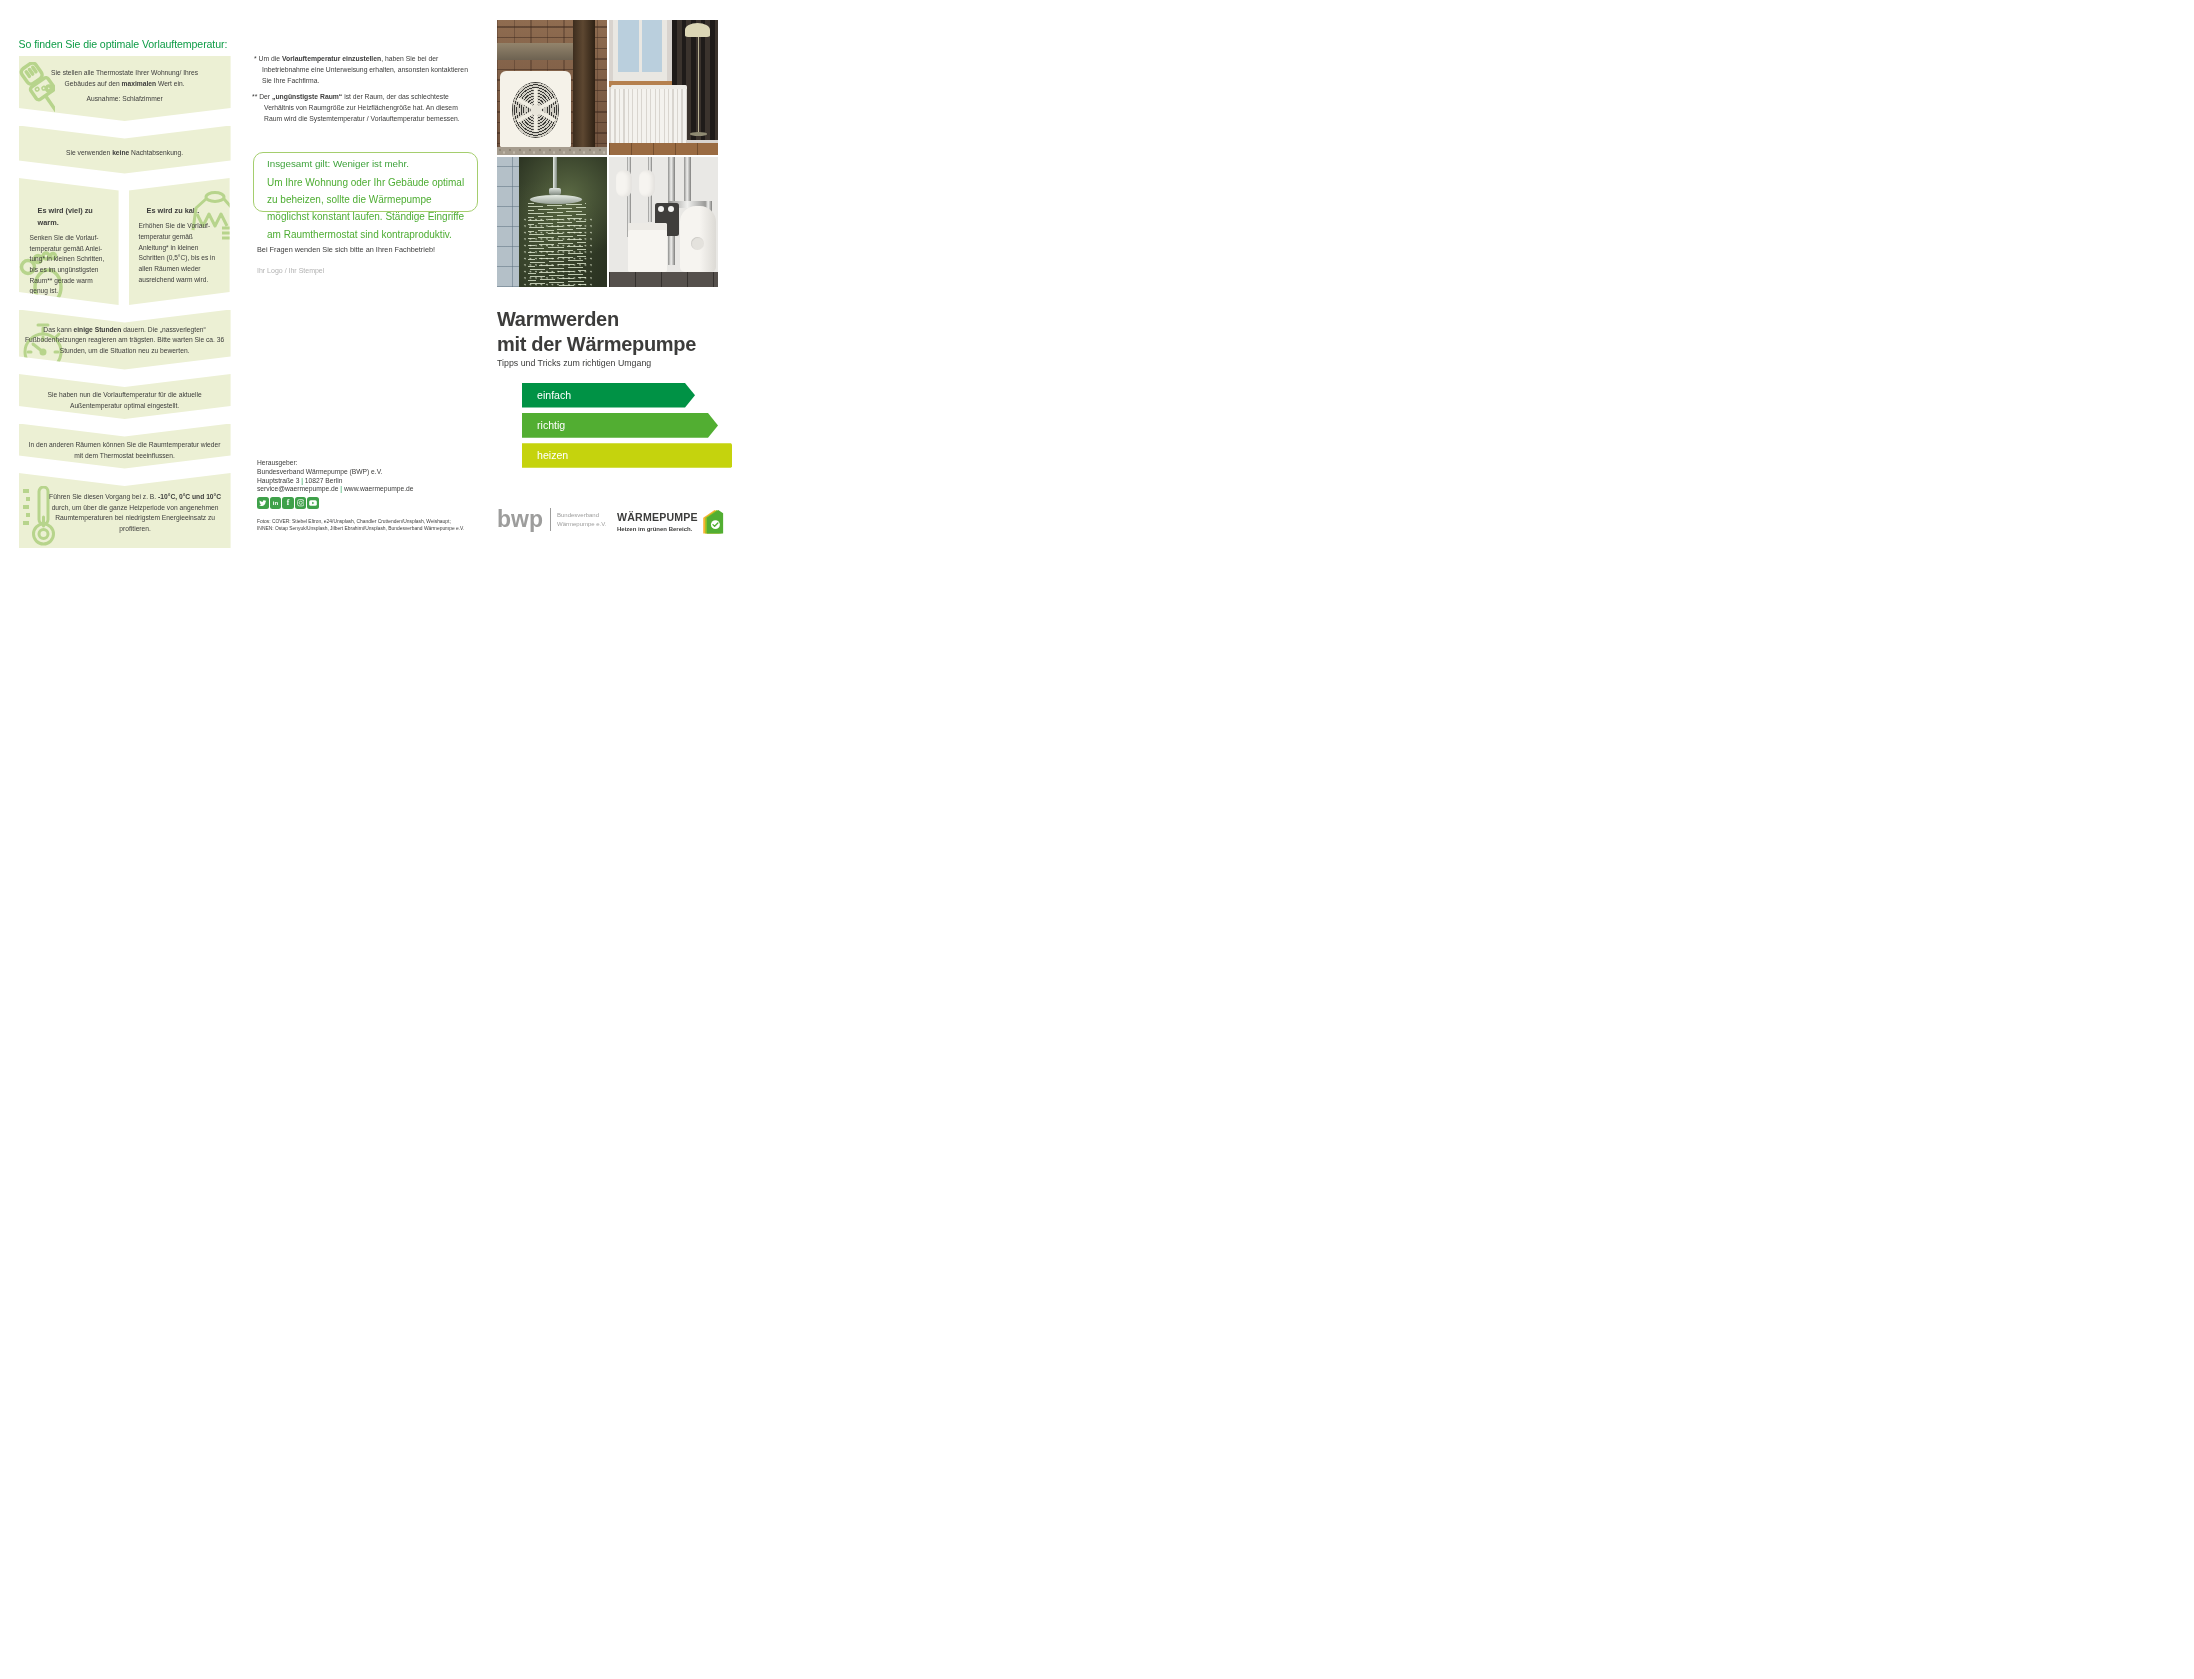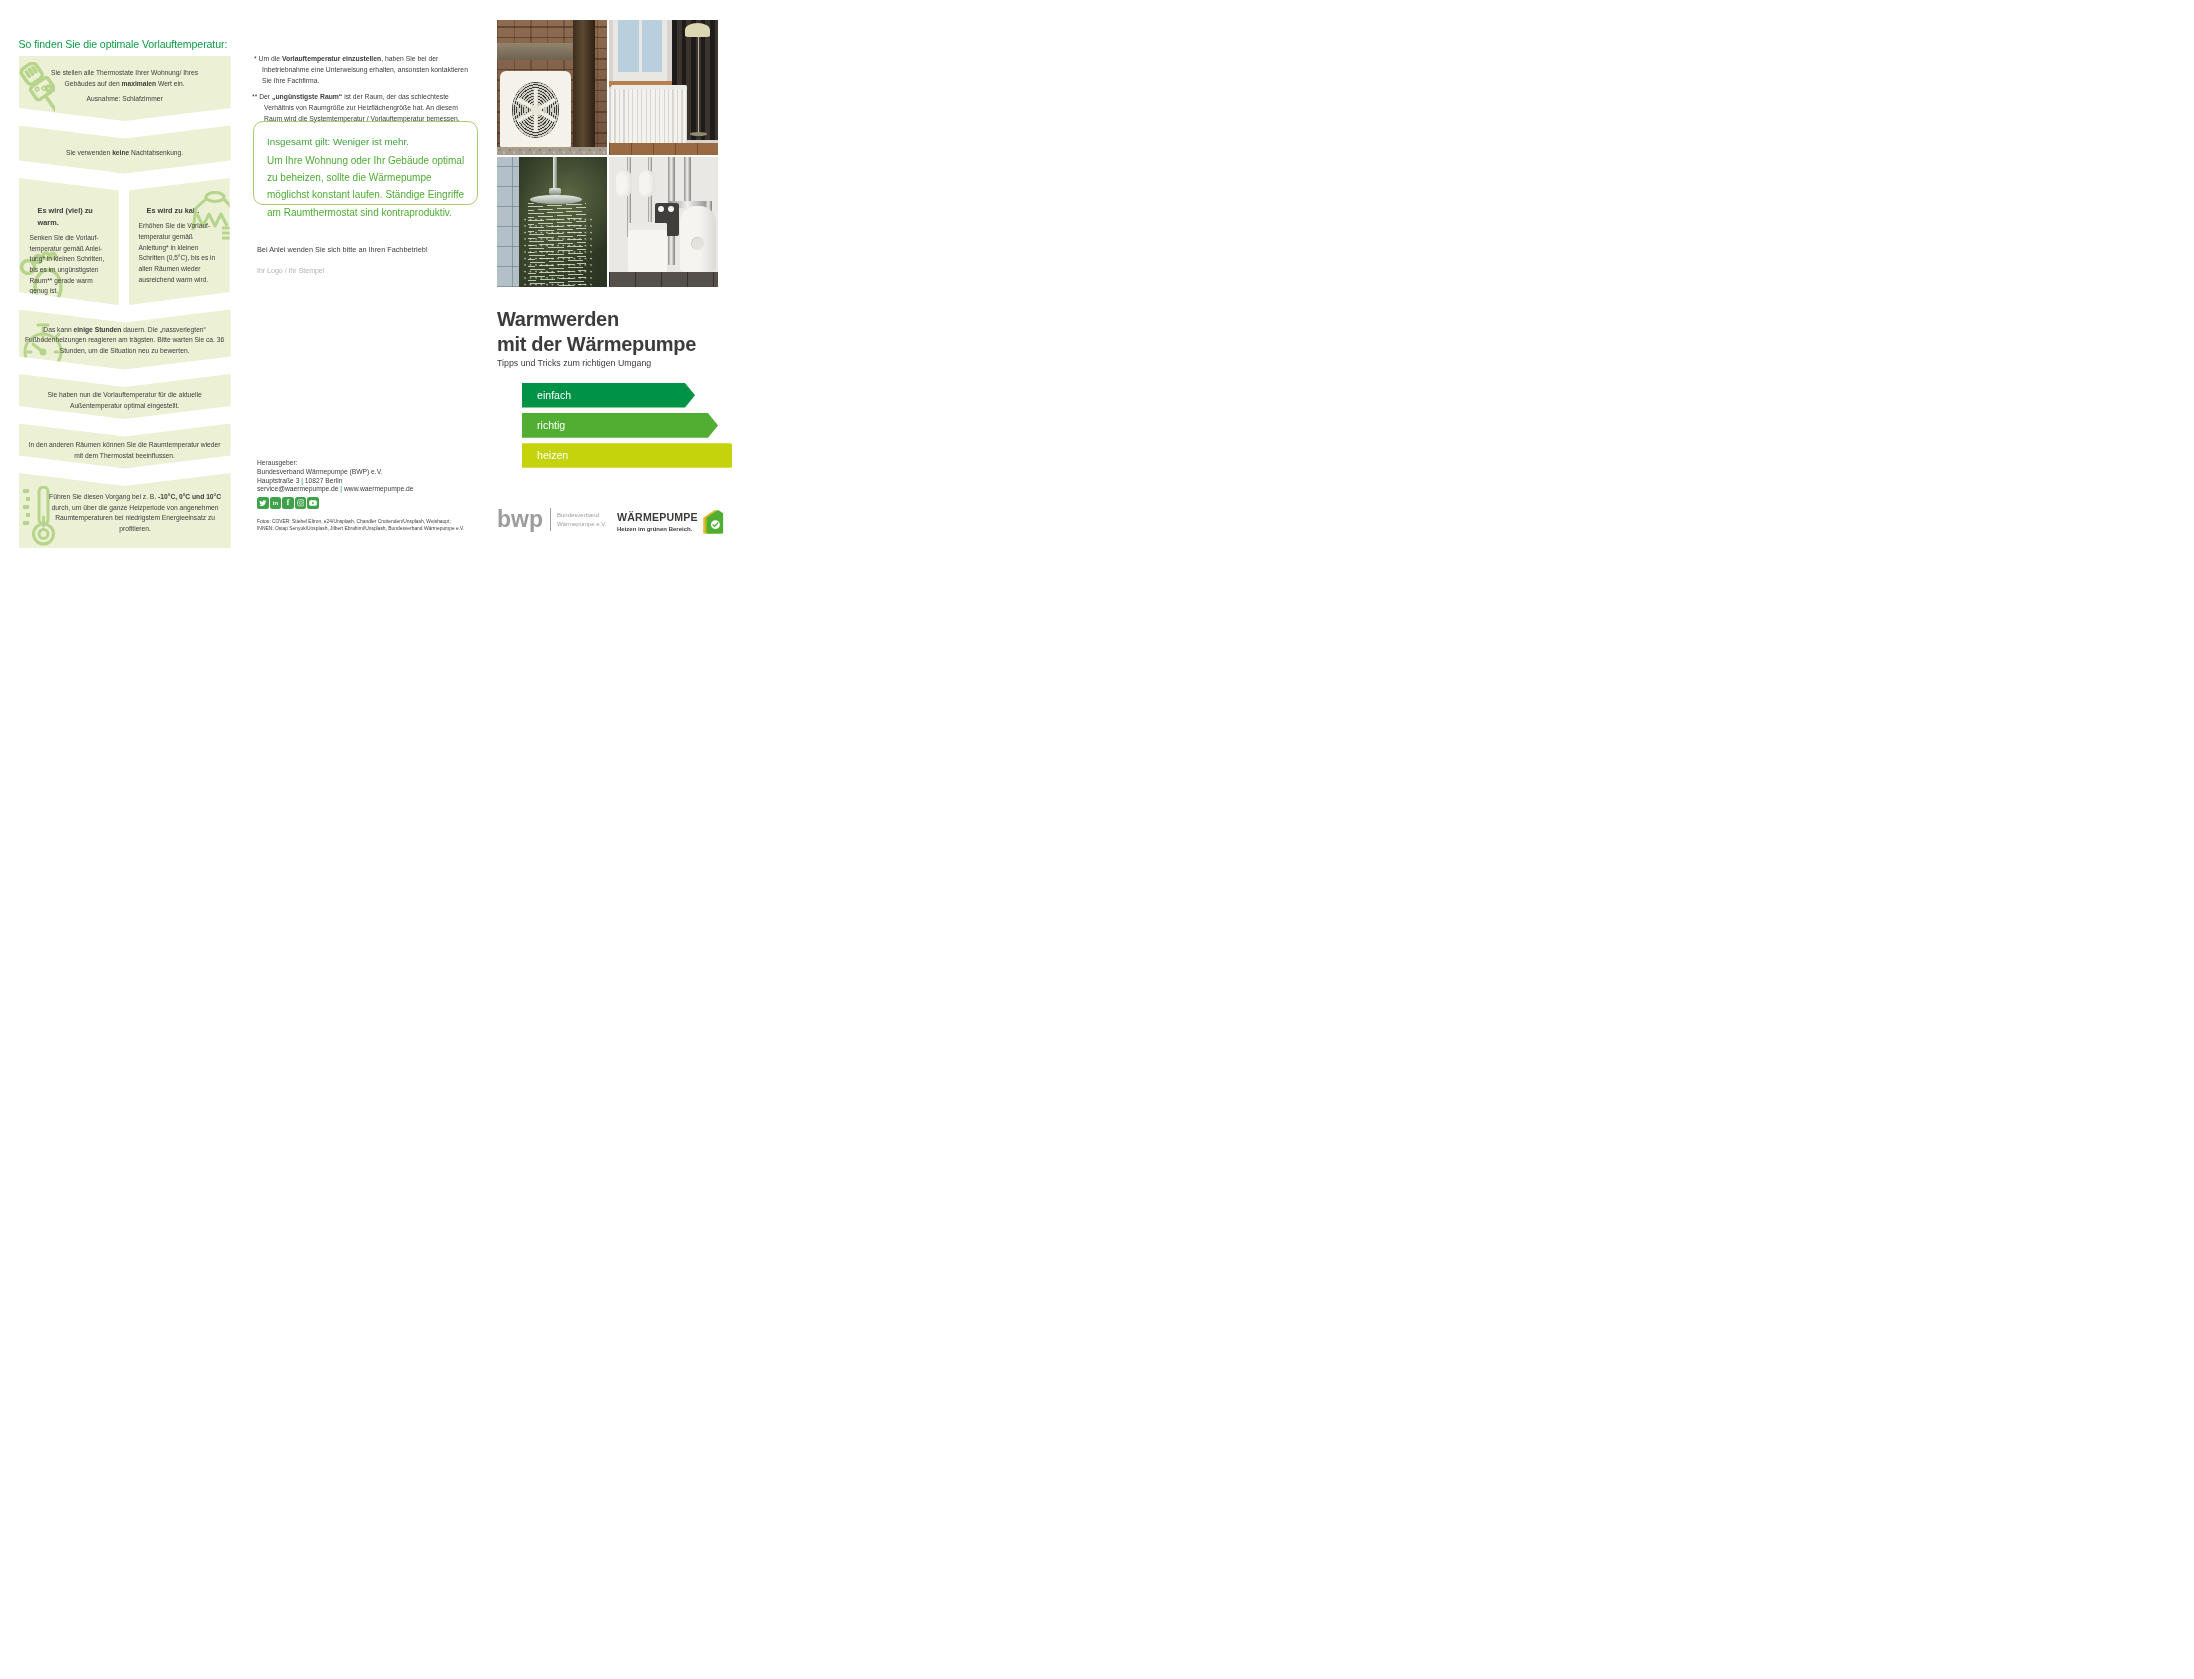--- a/index.html
+++ b/index.html
@@ -40,22 +40,22 @@
       clip-path:polygon(0 0,50% 13px,100% 0,100% 100%,0 100%);}
   .b7 p{width:181px; margin:0 auto 0 26px;}
   .b{font-weight:700;}
   .step-icon{position:absolute; z-index:1;}
   .step-icon svg{display:block;}
 
   
   .footnote{position:absolute; width:220px; font-size:6.8px; line-height:1.62;}
   .fn1{left:254px; top:53px; padding-left:8px; text-indent:-8px;}
   .fn2{left:252px; top:91px; padding-left:12px; text-indent:-12px;}
-  .callout{position:absolute; left:253px; top:121px; width:225px; height:84px;
-      border:1px solid var(--calloutBorder); border-radius:10px; padding:14px 13px;}
+  .callout{position:absolute; left:253px; top:152px; width:225px; height:60px;
+      border:1px solid var(--calloutBorder); border-radius:10px; padding:5px 13px;}
   .callout h2{font-size:9.8px; font-weight:400; color:#3fa33c; margin-bottom:5px;}
   .callout p{font-size:10px; line-height:1.72; color:#4ead33; width:205px;}
   .contact{position:absolute; left:257px; top:245px; font-size:7.3px;}
   .logo-stamp{position:absolute; left:257px; top:267px; font-size:7px; color:#b2b2b2;}
   .publisher{position:absolute; left:257px; top:459px; font-size:6.7px; line-height:8.8px;}
   .gsep{color:var(--green);}
   .social{position:absolute; left:257px; top:497px; display:flex; gap:1px;}
   .social .tile{width:11.6px; height:11.6px; border-radius:2.5px; background:#3fa14a; display:flex; align-items:center; justify-content:center; color:#fff;}
   .social .tile svg{display:block;}
   .tile .txt{font-size:6px; font-weight:700; color:#fff; line-height:1;}
@@ -263,21 +263,21 @@
   </div>
 
   <p class="footnote fn1"><span>* Um die </span><span class="b">Vorlauftemperatur einzustellen</span><span>, haben Sie bei der Inbetriebnahme eine Unterweisung erhalten, ansonsten kontaktieren Sie Ihre Fachfirma.</span></p>
   <p class="footnote fn2"><span>** Der </span><span class="b">„ungünstigste Raum“</span><span> ist der Raum, der das schlechteste Verhältnis von Raumgröße zur Heizflächengröße hat. An diesem Raum wird die Systemtemperatur / Vorlauftemperatur bemessen.</span></p>
 
   <div class="callout">
     <h2>Insgesamt gilt: Weniger ist mehr.</h2>
     <p>Um Ihre Wohnung oder Ihr Gebäude optimal zu beheizen, sollte die Wärmepumpe möglichst konstant laufen. Ständige Eingriffe am Raumthermostat sind kontraproduktiv.</p>
   </div>
 
-  <p class="contact">Bei Anlei wenden Sie sich bitte an Ihren Fachbetrieb!</p>
+  <p class="contact">Bei Fragen wenden Sie sich bitte an Ihren Fachbetrieb!</p>
   <p class="logo-stamp">Ihr Logo / Ihr Stempel</p>
 
   <div class="publisher">
     <div>Herausgeber:</div>
     <div>Bundesverband Wärmepumpe (BWP) e.V.</div>
     <div><span>Hauptstraße 3 </span><span class="gsep">|</span><span> 10827 Berlin</span></div>
     <div><span>service@waermepumpe.de </span><span class="gsep">|</span><span> www.waermepumpe.de</span></div>
   </div>
 
   <div class="social">

